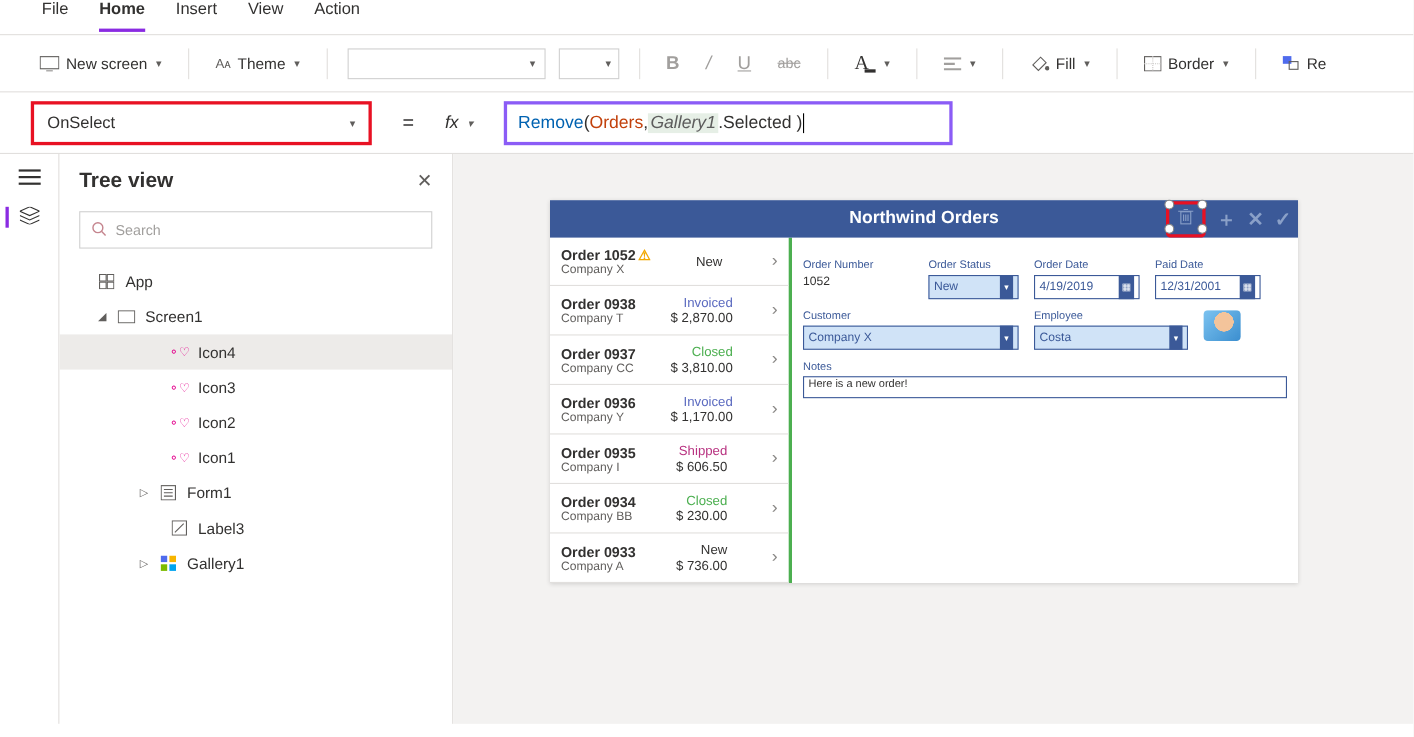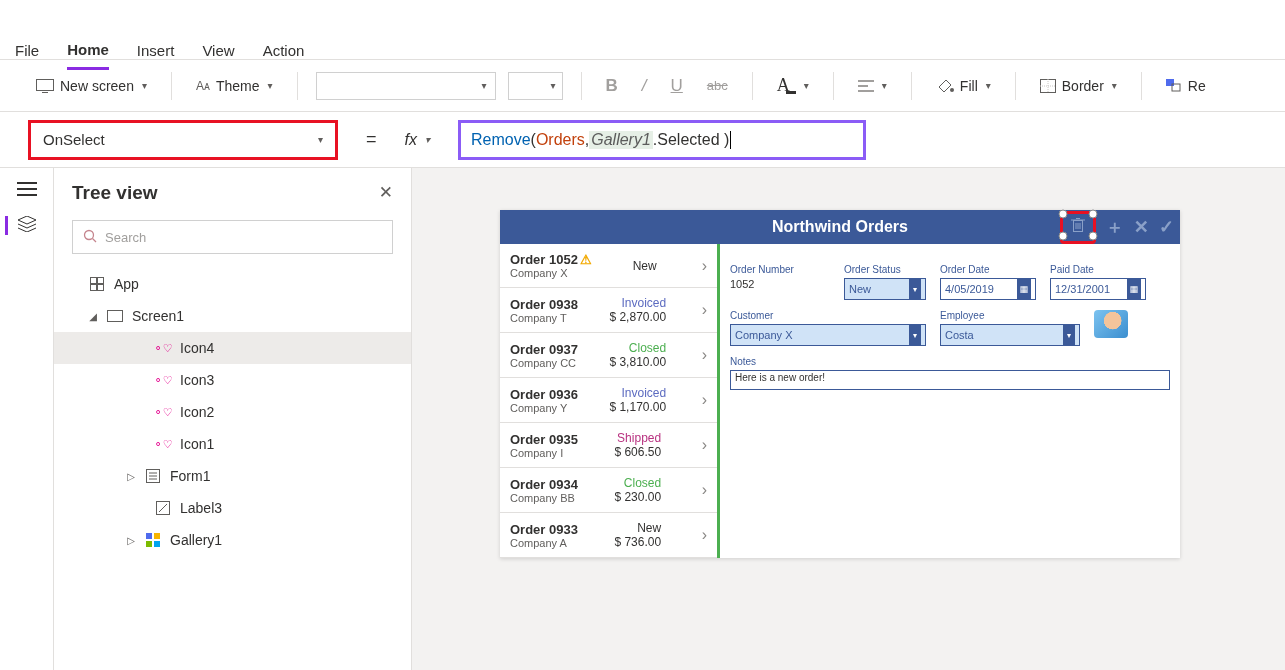--- a/index.html
+++ b/index.html
@@ -1,18 +1,18 @@
 <!DOCTYPE html>
 <html><head>
 <meta charset="utf-8">
 <style>
   *{box-sizing:border-box;margin:0;padding:0;font-family:"Segoe UI",Arial,sans-serif}
   body{background:#fff;color:#323130;font-size:13px;width:1285px;height:670px;overflow:hidden}
   
-  .menubar{display:flex;align-items:flex-end;height:60px;padding:0 15px;gap:28px;border-bottom:1px solid #e1dfdd}
+  .menubar{display:flex;align-items:flex-start;height:32px;padding:0 38px;gap:28px;border-bottom:1px solid #e1dfdd}
   .menubar span{font-size:15px;color:#323130;cursor:pointer}
   .menubar .active{font-weight:600;border-bottom:3px solid #8a2be2;padding-bottom:9px;margin-bottom:-11px}
   
   .ribbon{display:flex;align-items:center;height:52px;padding:0 30px;gap:12px;border-bottom:1px solid #e1dfdd}
   .rbtn{display:flex;align-items:center;gap:6px;font-size:14px;color:#323130;cursor:pointer;padding:4px 6px}
   .sep{width:1px;height:28px;background:#e1dfdd;margin:0 6px}
   .dummyselect{width:180px;height:28px;border:1px solid #d0d0d0}
   .dummyselect.small{width:55px}
   .ico{display:inline-flex;align-items:center;justify-content:center;color:#605e5c}
   .caret{font-size:10px;color:#605e5c;margin-left:2px}
@@ -395,21 +395,21 @@
             <div class="fld" style="width:82px">
               <label>Order Status</label>
               <div class="txt sel">
                   <span>New</span>
                   <span class="dd">▾</span>
                 </div>
             </div>
             <div class="fld" style="width:96px">
               <label>Order Date</label>
               <div class="txt">
-                  <span>4/05/2019</span>
+                  <span>4/19/2019</span>
                   <span class="cal">▦</span>
                 </div>
             </div>
             <div class="fld" style="width:96px">
               <label>Paid Date</label>
               <div class="txt">
                   <span>12/31/2001</span>
                   <span class="cal">▦</span>
                 </div>
             </div>

